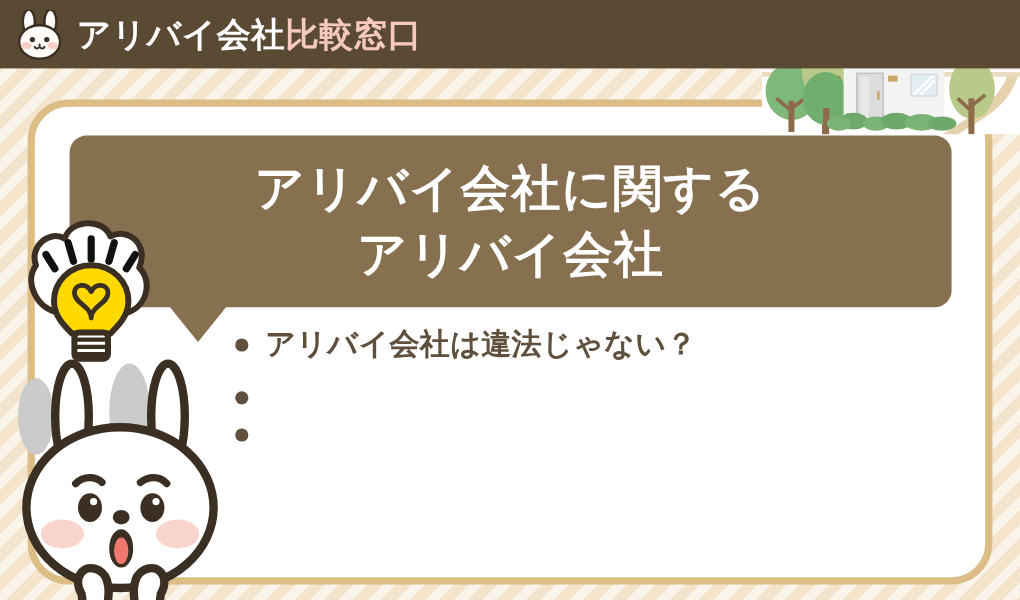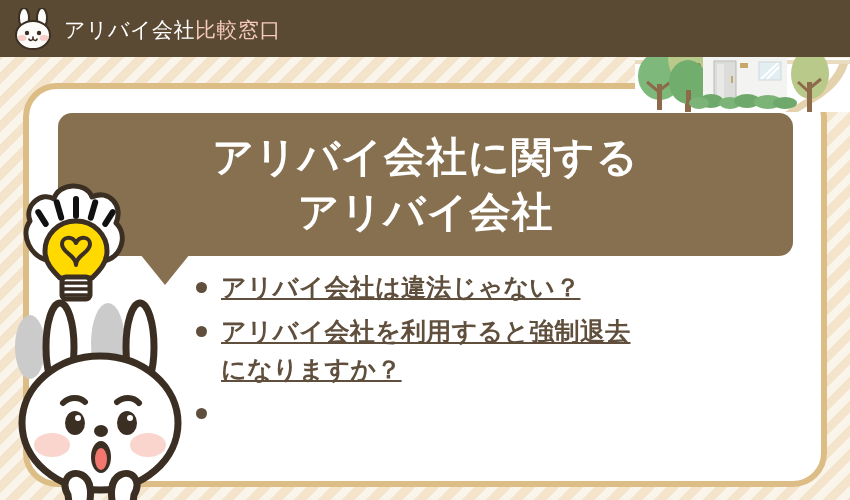--- a/index.html
+++ b/index.html
@@ -55,22 +55,22 @@
   }
   .header-rabbit {
     width: 46px;
     height: 44px;
     position: relative;
     flex: 0 0 auto;
     margin-right: 8px;
     margin-top: 2px;
   }
   .header-title {
-    font-size: 21px;
-    font-weight: normal;
+    font-size: 28px;
+    font-weight: bold;
     letter-spacing: 0.5px;
     line-height: 1;
     white-space: nowrap;
     margin-top: 1px;
   }
   .ht-white { color: #ffffff; }
   .ht-pink  { color: #f6c9be; }
 
   
   .house-scene {
@@ -172,21 +172,20 @@
     margin-top: 14px;
     margin-right: 14px;
   }
   .faq-text {
     color: #5f4f3c;
     font-size: 25px;
     font-weight: bold;
     line-height: 1.52;
     letter-spacing: 0.3px;
     white-space: nowrap;
-    text-decoration: underline;
   }
 </style>
 </head>
 <body>
 
 <div id="page">
 
   <div class="bg-texture"></div>
 
   <div class="house-scene">
@@ -347,24 +346,20 @@
 
     <div class="faq-item">
       <div class="faq-bullet"></div>
       <div>
         <div class="faq-text">アリバイ会社は違法じゃない？</div>
       </div>
     </div>
 
     <div class="faq-item">
       <div class="faq-bullet"></div>
-      <div>
-        <div class="faq-text">アリバイ会社を利用すると強制退去</div>
-        <div class="faq-text">になりますか？</div>
-      </div>
     </div>
 
     <div class="faq-item">
       <div class="faq-bullet"></div>
     </div>
 
   </div>
 
 </div>
 

